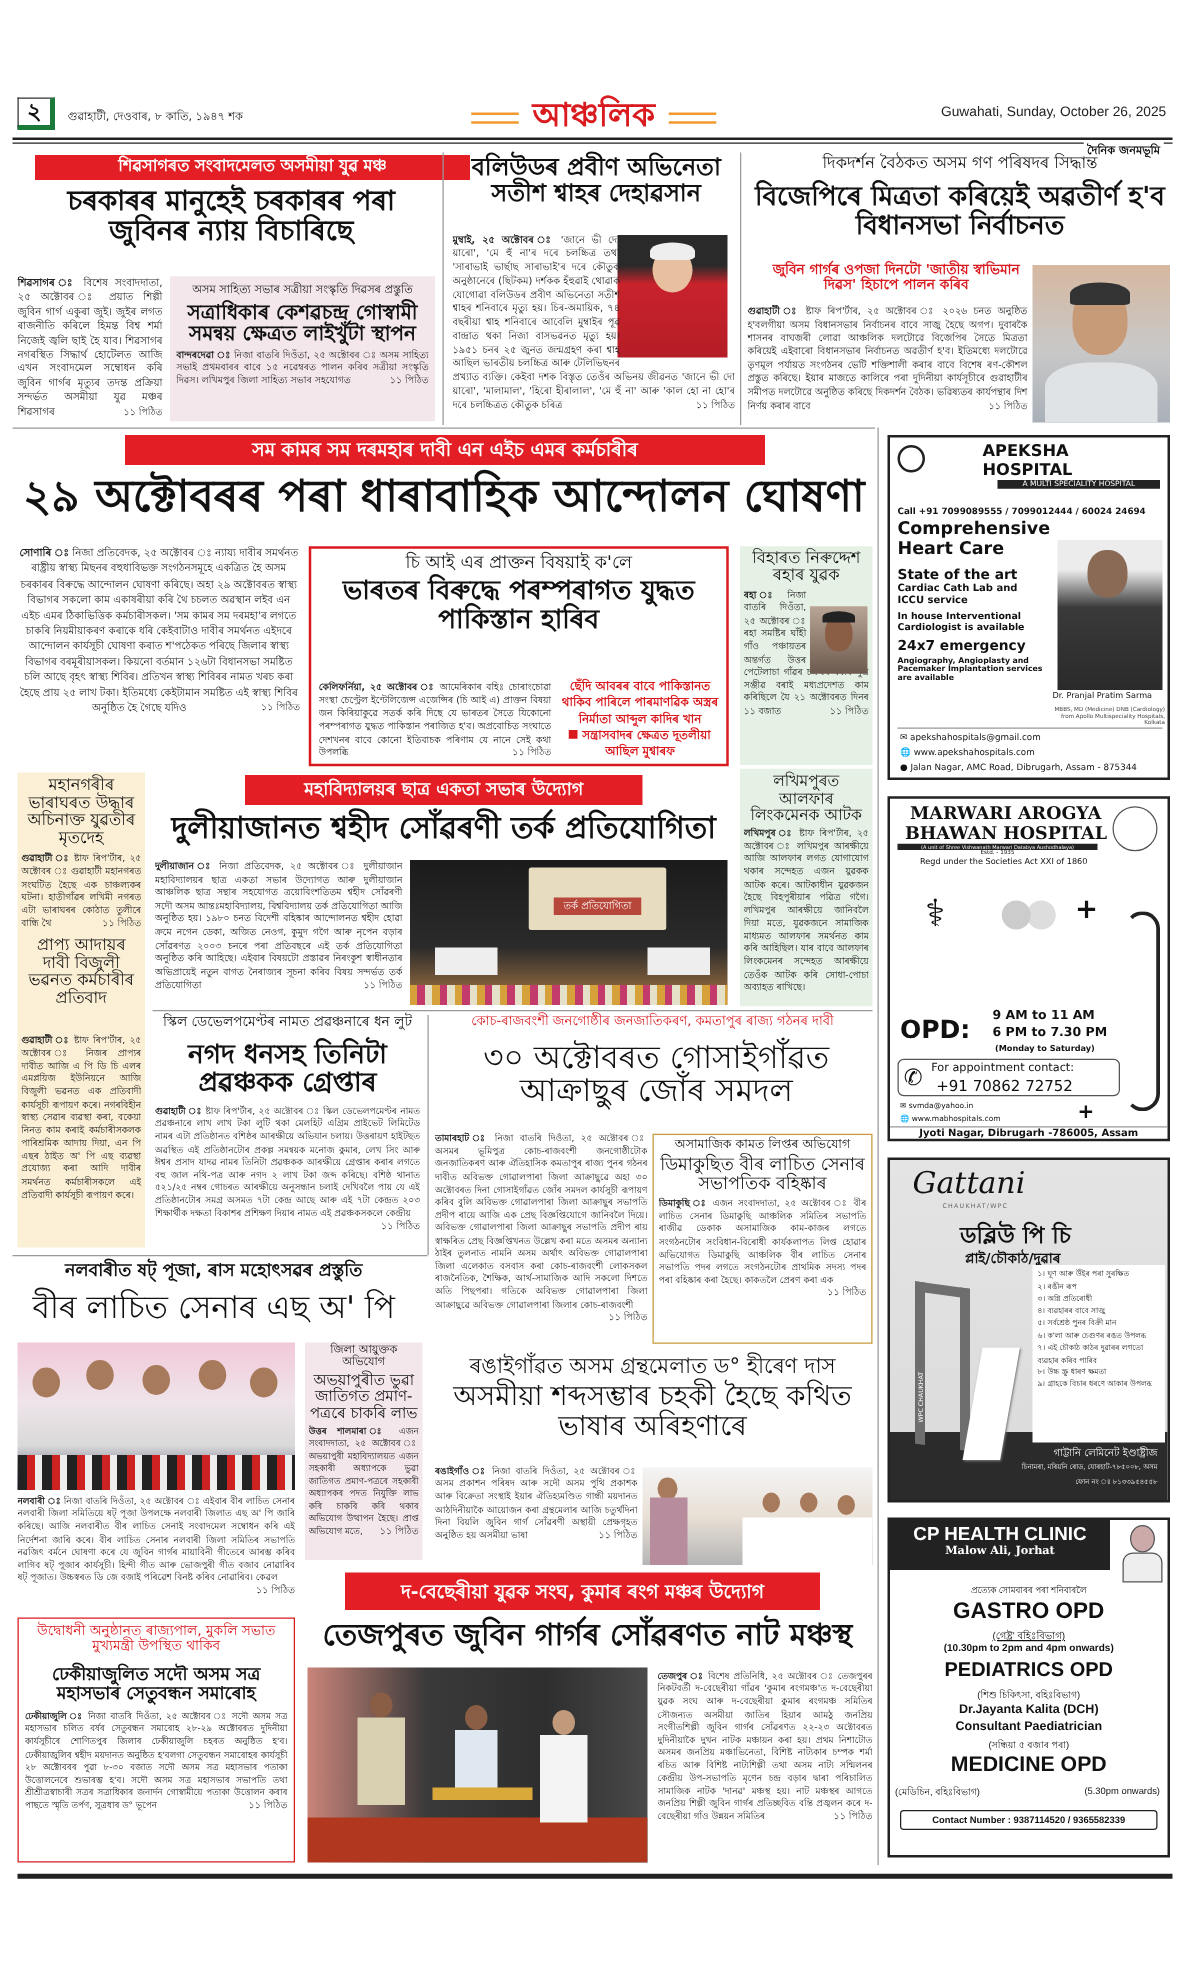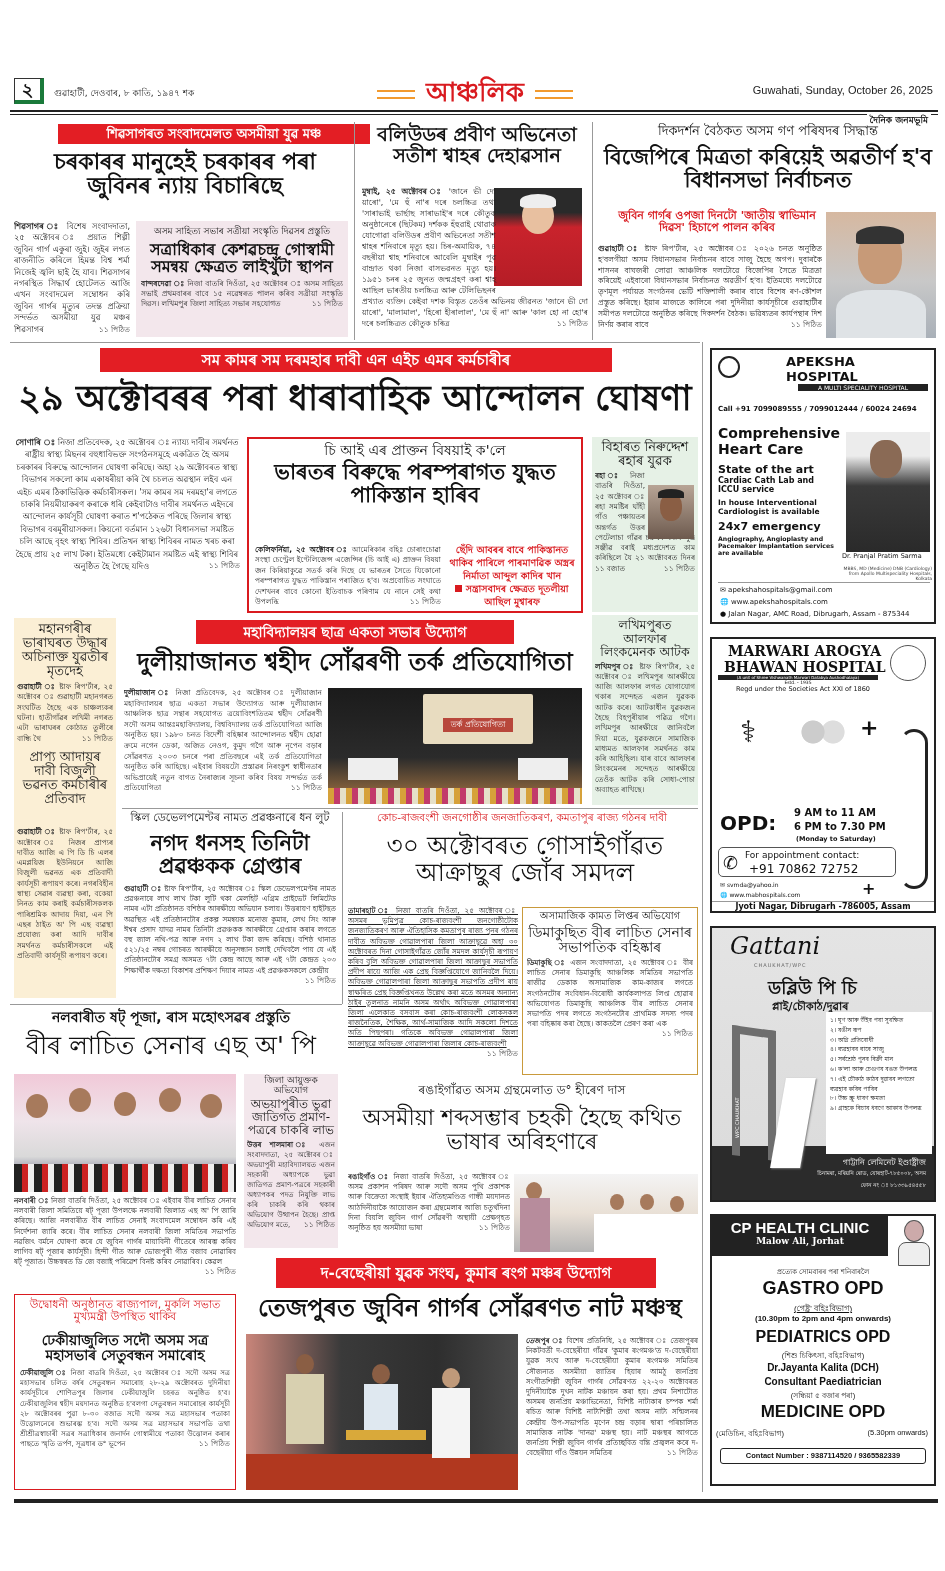--- a/index.html
+++ b/index.html
@@ -28,21 +28,21 @@
   <div class="abs" style="left:350px;top:2px;width:250px;height:34px;text-align:center;">
     <span style="display:inline-block;width:38px;height:9px;border-top:2px solid #f29a2e;border-bottom:2px solid #f29a2e;vertical-align:middle;"></span>
     <span style="font-size:26px;font-weight:bold;color:#d91a1f;vertical-align:middle;padding:0 6px;">আঞ্চলিক</span>
     <span style="display:inline-block;width:38px;height:9px;border-top:2px solid #f29a2e;border-bottom:2px solid #f29a2e;vertical-align:middle;"></span>
   </div>
   <div class="abs" style="right:12px;top:14px;font-size:11px;font-family:'Liberation Sans',sans-serif;color:#222;">Guwahati, Sunday, October 26, 2025</div>
 </div>
 <div class="abs" style="left:10px;top:110px;width:928px;height:5px;border-top:2px solid #222;border-bottom:1px solid #222;"></div>
 <div class="abs" style="right:14px;top:113px;font-size:9px;font-weight:bold;background:#fff;padding:0 3px;">দৈনিক জনমভূমি</div>
 
-<div class="abs red-banner" style="left:28px;top:124px;width:312px;height:20px;font-size:13px;line-height:20px;margin-left:30px;">শিৱসাগৰত সংবাদমেলত অসমীয়া যুৱ মঞ্চ</div>
+<div class="abs red-banner" style="left:28px;top:124px;width:348px;height:20px;font-size:13px;line-height:20px;">শিৱসাগৰত সংবাদমেলত অসমীয়া যুৱ মঞ্চ</div>
 <div class="abs hl" style="left:20px;top:150px;width:330px;font-size:22px;">চৰকাৰৰ মানুহেই চৰকাৰৰ পৰা জুবিনৰ ন্যায় বিচাৰিছে</div>
 <div class="abs body" style="left:14px;top:221px;width:116px;height:112px;">
   <b>শিৱসাগৰ ঃ</b>
   <span>বিশেষ সংবাদদাতা, ২৫ অক্টোবৰ ঃ প্ৰয়াত শিল্পী জুবিন গাৰ্গ একুৰা জুই। জুইৰ লগত ৰাজনীতি কৰিলে হিমন্ত বিশ্ব শৰ্মা নিজেই জ্বলি ছাই হৈ যাব। শিৱসাগৰ নগৰস্থিত সিদ্ধাৰ্থ হোটেলত আজি এখন সংবাদমেল সম্বোধন কৰি জুবিন গাৰ্গৰ মৃত্যুৰ তদন্ত প্ৰক্ৰিয়া সন্দৰ্ভত অসমীয়া যুৱ মঞ্চৰ শিৱসাগৰ</span>
   <span class="cont">১১ পিঠিত</span>
 </div>
 <div class="abs" style="left:136px;top:221px;width:212px;height:116px;background:#f3e7ec;padding:3px 5px;">
   <div style="font-size:9px;text-align:center;">অসম সাহিত্য সভাৰ সত্ৰীয়া সংস্কৃতি দিৱসৰ প্ৰস্তুতি</div>
   <div class="hl" style="font-size:16px;margin-top:2px;">সত্ৰাধিকাৰ কেশৱচন্দ্ৰ গোস্বামী সমন্বয় ক্ষেত্ৰত লাইখুঁটা স্থাপন</div>
   <div class="body" style="font-size:7.5px;line-height:10px;margin-top:3px;">
@@ -162,21 +162,21 @@
 <div class="abs hl" style="left:122px;top:832px;width:216px;font-size:21px;">নগদ ধনসহ তিনিটা প্ৰৱঞ্চকক গ্ৰেপ্তাৰ</div>
 <div class="abs body" style="left:124px;top:884px;width:212px;height:122px;font-size:7.2px;line-height:10.2px;">
   <b>গুৱাহাটী ঃ</b>
   <span>ষ্টাফ ৰিপ'ৰ্টাৰ, ২৫ অক্টোবৰ ঃ স্কিল ডেভেলপমেণ্টৰ নামত প্ৰৱঞ্চনাৰে লাখ লাখ টকা লুটি থকা মেলহিট এগ্ৰিম প্ৰাইভেট লিমিটেড নামৰ এটা প্ৰতিষ্ঠানত বশিষ্ঠৰ আৰক্ষীয়ে অভিযান চলায়। উত্তৰায়ণ হাইটছত অৱস্থিত এই প্ৰতিষ্ঠানটোৰ প্ৰকল্প সমন্বয়ক মনোজ কুমাৰ, লেখ সিং আৰু ঈশ্বৰ প্ৰসাদ যাদৱ নামৰ তিনিটা প্ৰৱঞ্চকক আৰক্ষীয়ে গ্ৰেপ্তাৰ কৰাৰ লগতে বহু জাল নথি-পত্ৰ আৰু নগদ ২ লাখ টকা জব্দ কৰিছে। বশিষ্ঠ থানাত ৫২১/২৫ নম্বৰ গোচৰত আৰক্ষীয়ে অনুসন্ধান চলাই দেখিবলৈ পায় যে এই প্ৰতিষ্ঠানটোৰ সমগ্ৰ অসমত ৭টা কেন্দ্ৰ আছে আৰু এই ৭টা কেন্দ্ৰত ২০৩ শিক্ষাৰ্থীক দক্ষতা বিকাশৰ প্ৰশিক্ষণ দিয়াৰ নামত এই প্ৰৱঞ্চকসকলে কেন্দ্ৰীয়</span>
   <span class="cont">১১ পিঠিত</span>
 </div>
 <div class="vrule" style="left:342px;top:812px;height:192px;"></div>
 
 <div class="abs hl redtxt" style="left:346px;top:812px;width:352px;font-size:10.5px;font-weight:normal;white-space:nowrap;">কোচ-ৰাজবংশী জনগোষ্ঠীৰ জনজাতিকৰণ, কমতাপুৰ ৰাজ্য গঠনৰ দাবী</div>
 <div class="abs hl" style="left:360px;top:832px;width:330px;font-size:25px;font-weight:normal;">৩০ অক্টোবৰত গোসাইগাঁৱত আক্ৰাছুৰ জোঁৰ সমদল</div>
-<div class="abs body" style="left:348px;top:906px;width:170px;height:156px;font-size:7.2px;line-height:10.2px;text-decoration:underline;">
+<div class="abs body" style="left:348px;top:906px;width:170px;height:156px;font-size:7.2px;line-height:10.2px;">
   <b>তামাৰহাট ঃ</b>
   <span>নিজা বাতৰি দিওঁতা, ২৫ অক্টোবৰ ঃ অসমৰ ভূমিপুত্ৰ কোচ-ৰাজবংশী জনগোষ্ঠীটোক জনজাতিকৰণ আৰু ঐতিহাসিক কমতাপুৰ ৰাজ্য পুনৰ গঠনৰ দাবীত অবিভক্ত গোৱালপাৰা জিলা আক্ৰাছুৱে অহা ৩০ অক্টোবৰত দিনা গোসাইগাঁৱত জোঁৰ সমদল কাৰ্যসূচী ৰূপায়ণ কৰিব বুলি অবিভক্ত গোৱালপাৰা জিলা আক্ৰাছুৰ সভাপতি প্ৰদীপ ৰায়ে আজি এক প্ৰেছ বিজ্ঞপ্তিযোগে জানিবলৈ দিয়ে। অবিভক্ত গোৱালপাৰা জিলা আক্ৰাছুৰ সভাপতি প্ৰদীপ ৰায় স্বাক্ষৰিত প্ৰেছ বিজ্ঞপ্তিখনত উল্লেখ কৰা মতে অসমৰ অন্যান্য ঠাইৰ তুলনাত নামনি অসম অৰ্থাৎ অবিভক্ত গোৱালপাৰা জিলা এলেকাত বসবাস কৰা কোচ-ৰাজবংশী লোকসকল ৰাজনৈতিক, শৈক্ষিক, আৰ্থ-সামাজিক আদি সকলো দিশতে অতি পিছপৰা। গতিকে অবিভক্ত গোৱালপাৰা জিলা আক্ৰাছুৱে অবিভক্ত গোৱালপাৰা জিলাৰ কোচ-ৰাজবংশী</span>
   <span class="cont">১১ পিঠিত</span>
 </div>
 
 <div class="abs" style="left:522px;top:907px;width:176px;height:168px;border:1.5px solid #c99a3b;padding:3px 4px;">
   <div class="hl" style="font-size:10px;font-weight:normal;">অসামাজিক কামত লিপ্তৰ অভিযোগ</div>
   <div class="hl" style="font-size:14px;font-weight:normal;margin-top:3px;">ডিমাকুছিত বীৰ লাচিত সেনাৰ সভাপতিক বহিষ্কাৰ</div>
   <div class="body" style="font-size:7.2px;line-height:10.2px;margin-top:3px;height:84px;">
     <b>ডিমাকুছি ঃ</b>
@@ -206,21 +206,21 @@
 <div class="abs" style="left:244px;top:1074px;width:94px;height:174px;background:#f3e7ec;padding:2px 3px;">
   <div class="hl" style="font-size:9px;font-weight:normal;">জিলা আয়ুক্তক অভিযোগ</div>
   <div class="hl" style="font-size:12px;font-weight:normal;margin-top:3px;">অভয়াপুৰীত ভুৱা জাতিগত প্ৰমাণ-পত্ৰৰে চাকৰি লাভ</div>
   <div class="body" style="font-size:7px;line-height:10px;margin-top:3px;height:96px;">
     <b>উত্তৰ শালমাৰা ঃ</b>
     <span>এজন সংবাদদাতা, ২৫ অক্টোবৰ ঃ অভয়াপুৰী মহাবিদ্যালয়ত এজন সহকাৰী অধ্যাপকে ভুৱা জাতিগত প্ৰমাণ-পত্ৰৰে সহকাৰী অধ্যাপকৰ পদত নিযুক্তি লাভ কৰি চাকৰি কৰি থকাৰ অভিযোগ উত্থাপন হৈছে। প্ৰাপ্ত অভিযোগ মতে,</span>
     <span class="cont">১১ পিঠিত</span>
   </div>
 </div>
 
-<div class="abs hl" style="left:346px;top:1084px;width:352px;font-size:12px;font-weight:normal;">ৰঙাইগাঁৱত অসম গ্ৰন্থমেলাত ড° হীৰেণ দাস</div>
+<div class="abs hl" style="left:346px;top:1084px;width:352px;font-size:17px;font-weight:normal;">ৰঙাইগাঁৱত অসম গ্ৰন্থমেলাত ড° হীৰেণ দাস</div>
 <div class="abs hl" style="left:346px;top:1106px;width:352px;font-size:22px;font-weight:normal;">অসমীয়া শব্দসম্ভাৰ চহকী হৈছে কথিত ভাষাৰ অৰিহণাৰে</div>
 <div class="abs body" style="left:348px;top:1172px;width:162px;height:84px;font-size:7.2px;line-height:10.2px;">
   <b>ৰঙাইগাঁও ঃ</b>
   <span>নিজা বাতৰি দিওঁতা, ২৫ অক্টোবৰ ঃ অসম প্ৰকাশন পৰিষদ আৰু সদৌ অসম পুথি প্ৰকাশক আৰু বিক্ৰেতা সংস্থাই ইয়াৰ ঐতিহ্যমণ্ডিত গান্ধী ময়দানত আঠদিনীয়াকৈ আয়োজন কৰা গ্ৰন্থমেলাৰ আজি চতুৰ্থদিনা দিনা বিয়লি জুবিন গাৰ্গ সোঁৱৰণী অস্থায়ী প্ৰেক্ষগৃহত অনুষ্ঠিত হয় অসমীয়া ভাষা</span>
   <span class="cont">১১ পিঠিত</span>
 </div>
 <div class="abs photo" style="left:514px;top:1174px;width:184px;height:78px;background:linear-gradient(180deg,#f4f4f4 0%,#e9e0d6 50%,#b5b5b5 100%);">
   <div style="position:absolute;left:12px;top:8px;width:16px;height:18px;border-radius:50%;background:#a77a5c;"></div>
   <div style="position:absolute;left:6px;top:24px;width:30px;height:54px;background:#b78c9c;"></div>
   <div style="position:absolute;left:96px;top:20px;width:14px;height:16px;border-radius:50%;background:#a77a5c;"></div>
@@ -257,21 +257,21 @@
   <span class="cont">১১ পিঠিত</span>
 </div>
 
 <div class="vrule" style="left:702px;top:342px;height:1150px;"></div>
 
 <div class="ad" style="left:710px;top:348px;width:226px;height:276px;padding:4px 6px;font-family:'DejaVu Sans',sans-serif;">
   <div style="position:absolute;left:6px;top:6px;width:22px;height:22px;border:2px solid #222;border-radius:50%;"></div>
   <div style="margin-left:68px;font-size:13px;font-weight:bold;">APEKSHA HOSPITAL</div>
   <div style="margin-left:80px;background:#222;color:#fff;font-size:6px;text-align:center;">A MULTI SPECIALITY HOSPITAL</div>
   <div style="font-size:7px;font-weight:bold;margin-top:14px;">Call +91 7099089555 / 7099012444 / 60024 24694</div>
-  <div style="font-size:14px;font-weight:bold;width:130px;line-height:16px;margin-top:12px;">Comprehensive Heart Care</div>
+  <div style="font-size:14px;font-weight:bold;width:130px;line-height:16px;margin-top:2px;">Comprehensive Heart Care</div>
   <div style="font-size:11px;font-weight:bold;margin-top:6px;width:125px;">State of the art</div>
   <div style="font-size:8px;font-weight:bold;width:110px;">Cardiac Cath Lab and ICCU service</div>
   <div style="font-size:7.5px;font-weight:bold;width:120px;margin-top:4px;">In house Interventional Cardiologist is available</div>
   <div style="font-size:11px;font-weight:bold;margin-top:4px;">24x7 emergency</div>
   <div style="font-size:6.2px;font-weight:bold;width:118px;margin-top:2px;">Angiography, Angioplasty and Pacemaker Implantation services are available</div>
   <div class="photo" style="position:absolute;left:134px;top:82px;width:84px;height:120px;background:linear-gradient(180deg,#ececec 0%,#ececec 20%,#3a3a3a 45%,#2a2a2a 100%);">
     <div style="position:absolute;left:24px;top:8px;width:32px;height:38px;border-radius:45%;background:#8a6a55;"></div>
   </div>
   <div style="position:absolute;left:130px;top:202px;font-size:6.5px;font-weight:normal;">Dr. Pranjal Pratim Sarma</div>
   <div style="position:absolute;left:120px;top:216px;width:100px;font-size:4.5px;text-align:right;color:#444;">MBBS, MD (Medicine) DNB (Cardiology) from Apollo Multispeciality Hospitals, Kolkata</div>

